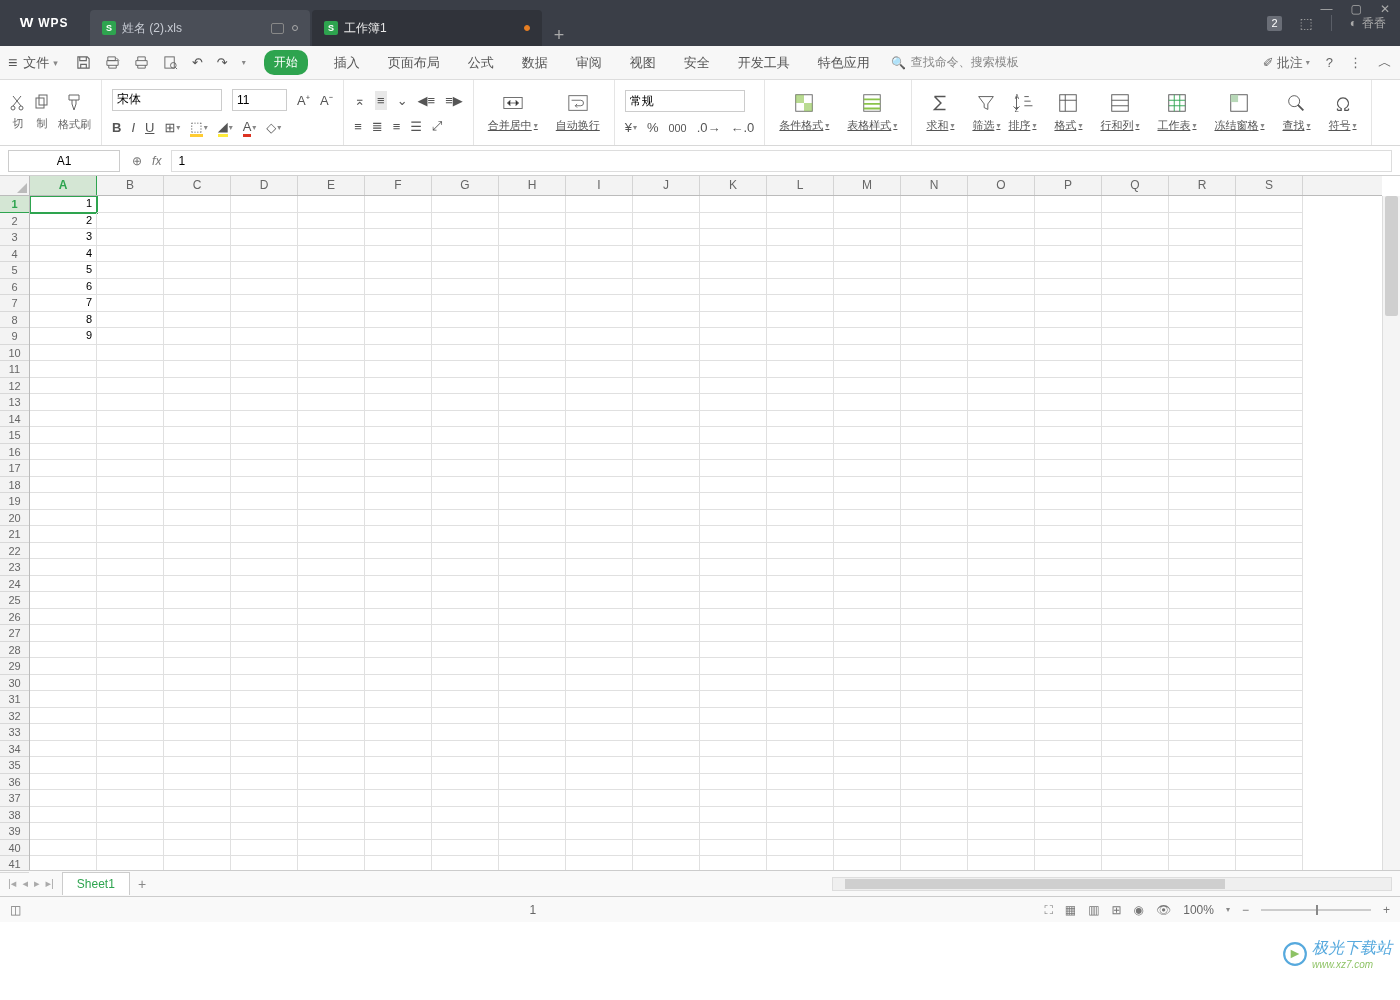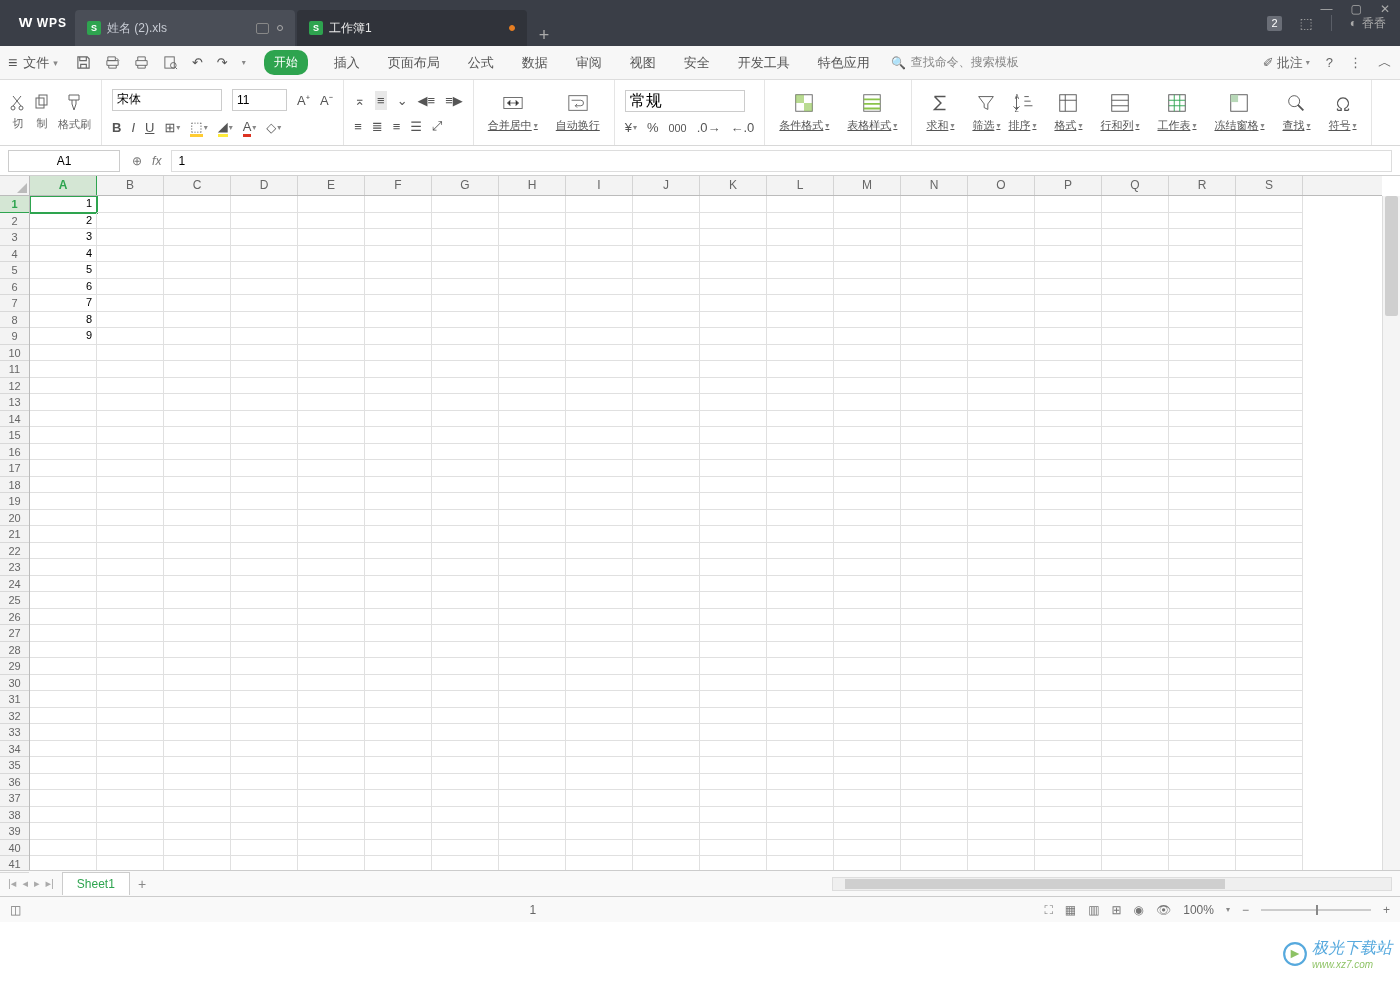--- a/index.html
+++ b/index.html
@@ -1,20 +1,20 @@
 <!DOCTYPE html>
 <html><head>
 <meta charset="utf-8">
 <style>
 * { margin: 0; padding: 0; box-sizing: border-box; font-family: "Microsoft YaHei", sans-serif; }
 body { width: 1400px; height: 1000px; overflow: hidden; background: #fff; }
 
 
 .titlebar { height: 46px; background: #3a3e47; display: flex; align-items: center; color: #c8ccd4; }
-.wps-logo { width: 63px; text-align: center; font-size: 12px; font-weight: bold; color:#fff; letter-spacing:1px;margin-left:12px;}
+.wps-logo { width: 90px; text-align: center; font-size: 12px; font-weight: bold; color:#fff; letter-spacing:1px;}
 .wps-w { display:inline-block; transform: scaleX(1.2);}
 .tabs-area { display: flex; height: 100%; flex: 1; align-items: flex-end; }
 .doc-tab { height: 36px; display: flex; align-items: center; padding: 0 12px; font-size: 12px; border-radius: 4px 4px 0 0; margin-right: 2px; position:relative; cursor:pointer;}
 .doc-tab.inactive { background: #4a4e57; color: #c8ccd4; min-width:220px;}
 .doc-tab.active { background: #30333a; color: #e8e8e8; min-width:230px; }
 .doc-tab .s-icon { width: 14px; height: 14px; background: #2ea44f; border-radius: 2px; margin-right: 6px; color:#fff; font-size:9px; text-align:center; line-height:14px; font-weight:bold;}
 .doc-tab .mon-icon { width:13px; height:11px; border:1px solid #888; border-radius:2px; margin-left:auto; margin-right:8px;}
 .doc-tab .dirty-dot { width:6px; height:6px; border:1px solid #aaa; border-radius:50%;}
 .doc-tab.active .dirty-dot { background:#e67e22; border-color:#e67e22;}
 .new-tab { width:30px; text-align:center; color:#aaa; font-size:18px; cursor:pointer;}
@@ -46,21 +46,21 @@
 
 .ribbon { height: 66px; background: #fff; border-bottom: 1px solid #d8d8d8; display: flex; align-items: center; font-size: 12px; color:#555; padding:0 6px;}
 .rgroup { display:flex; align-items:center; height:100%; padding:0 10px; border-right:1px solid #e5e5e5;}
 .rcol { display:flex; flex-direction:column; align-items:center; gap:4px;}
 .rlbl { font-size:11px; color:#666;}
 .ricon { color:#666;}
 .two-row { display:flex; flex-direction:column; gap:8px;justify-content:space-between; }
 .btnrow { display:flex; align-items:center; gap:10px;}
 .font-sel { width:110px; height:22px; border:1px solid #ccc; font-size:12px; padding:0 4px; background:#fff;}
 .size-sel { width:55px; height:22px; border:1px solid #ccc; font-size:12px; padding:0 4px; background:#fff;}
-.num-sel { width:120px; height:22px; border:1px solid #ccc; font-size:16px; padding:0 4px; background:#fff;}
+.num-sel { width:120px; height:22px; border:1px solid #ccc; font-size:12px; padding:0 4px; background:#fff;}
 .ab { font-size:13px; cursor:pointer; color:#555; display:inline-flex; align-items:center; gap:1px;}
 .ab .dd { font-size:8px; color:#888;}
 .big-btn { display:flex; flex-direction:column; align-items:center; justify-content:center; gap:4px; cursor:pointer; padding:0 4px;}
 .big-btn svg { width:22px; height:22px; }
 .big-lbl { font-size:11px; white-space:nowrap; display:flex; align-items:center; gap:2px;text-decoration:underline;}
 .chev { font-size:8px; color:#888;}
 
 
 .formula-bar { height:30px; border-bottom:1px solid #d0d0d0; display:flex; align-items:center; font-size:12px; padding:0 8px; gap:12px;}
 .namebox { width:112px; height:22px; border:1px solid #ccc; text-align:center; font-size:12px;}

